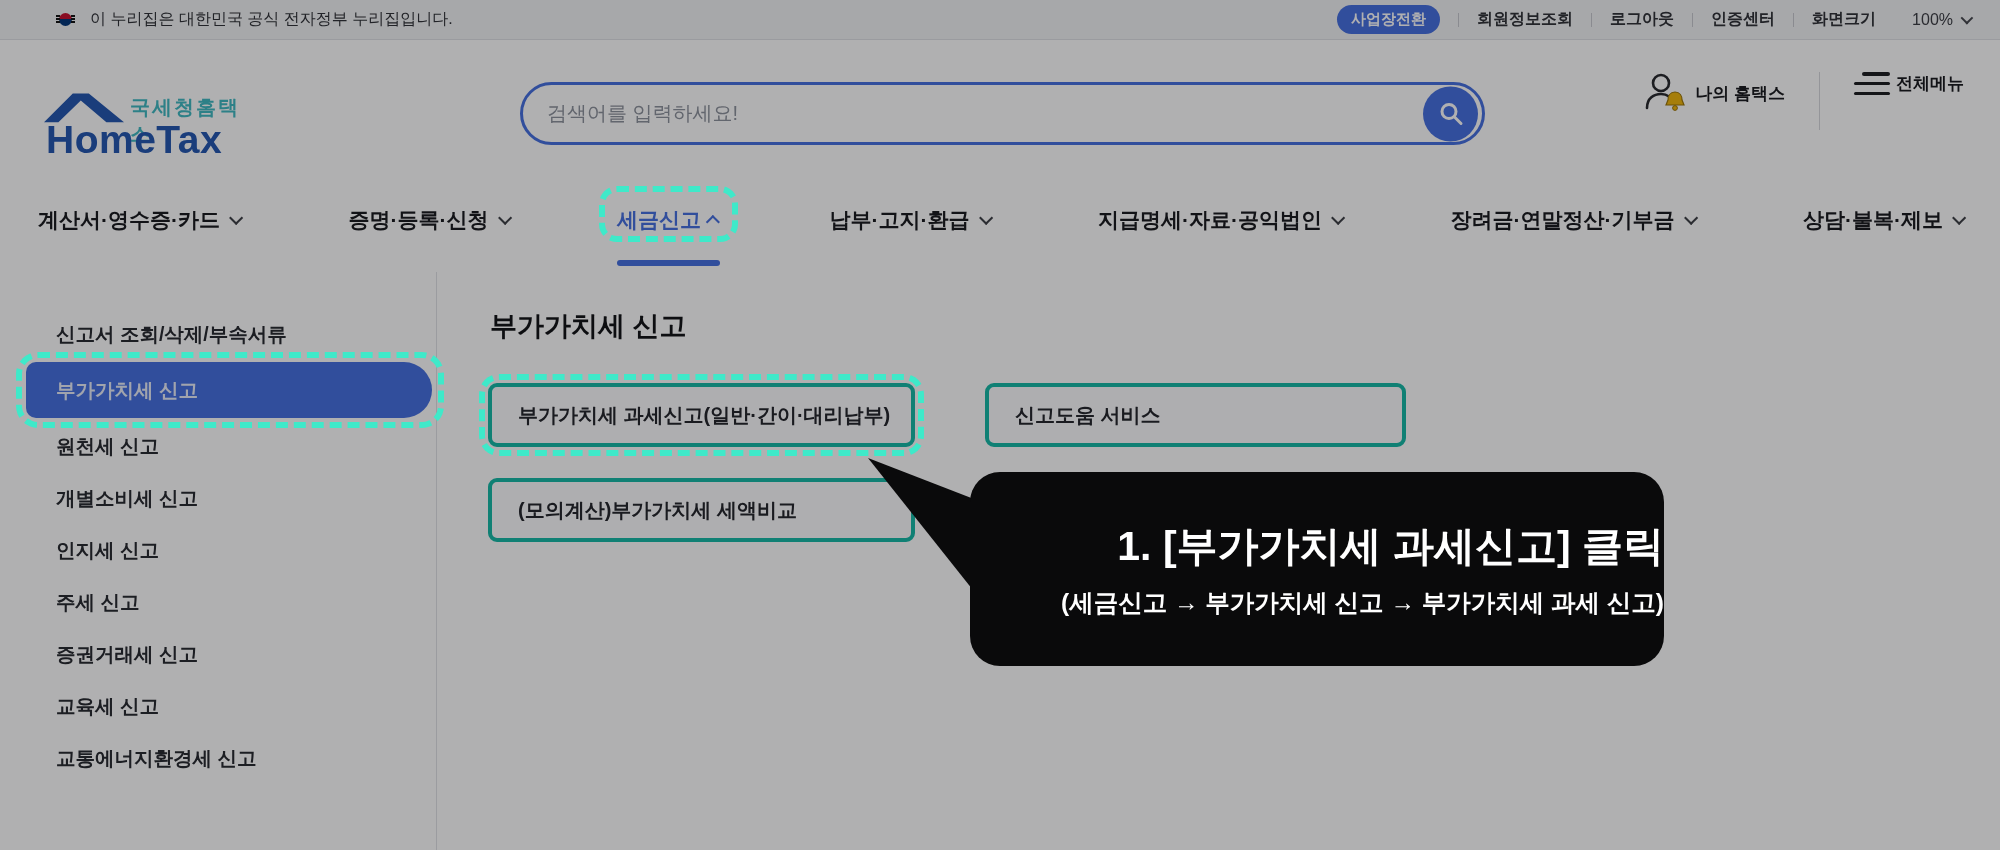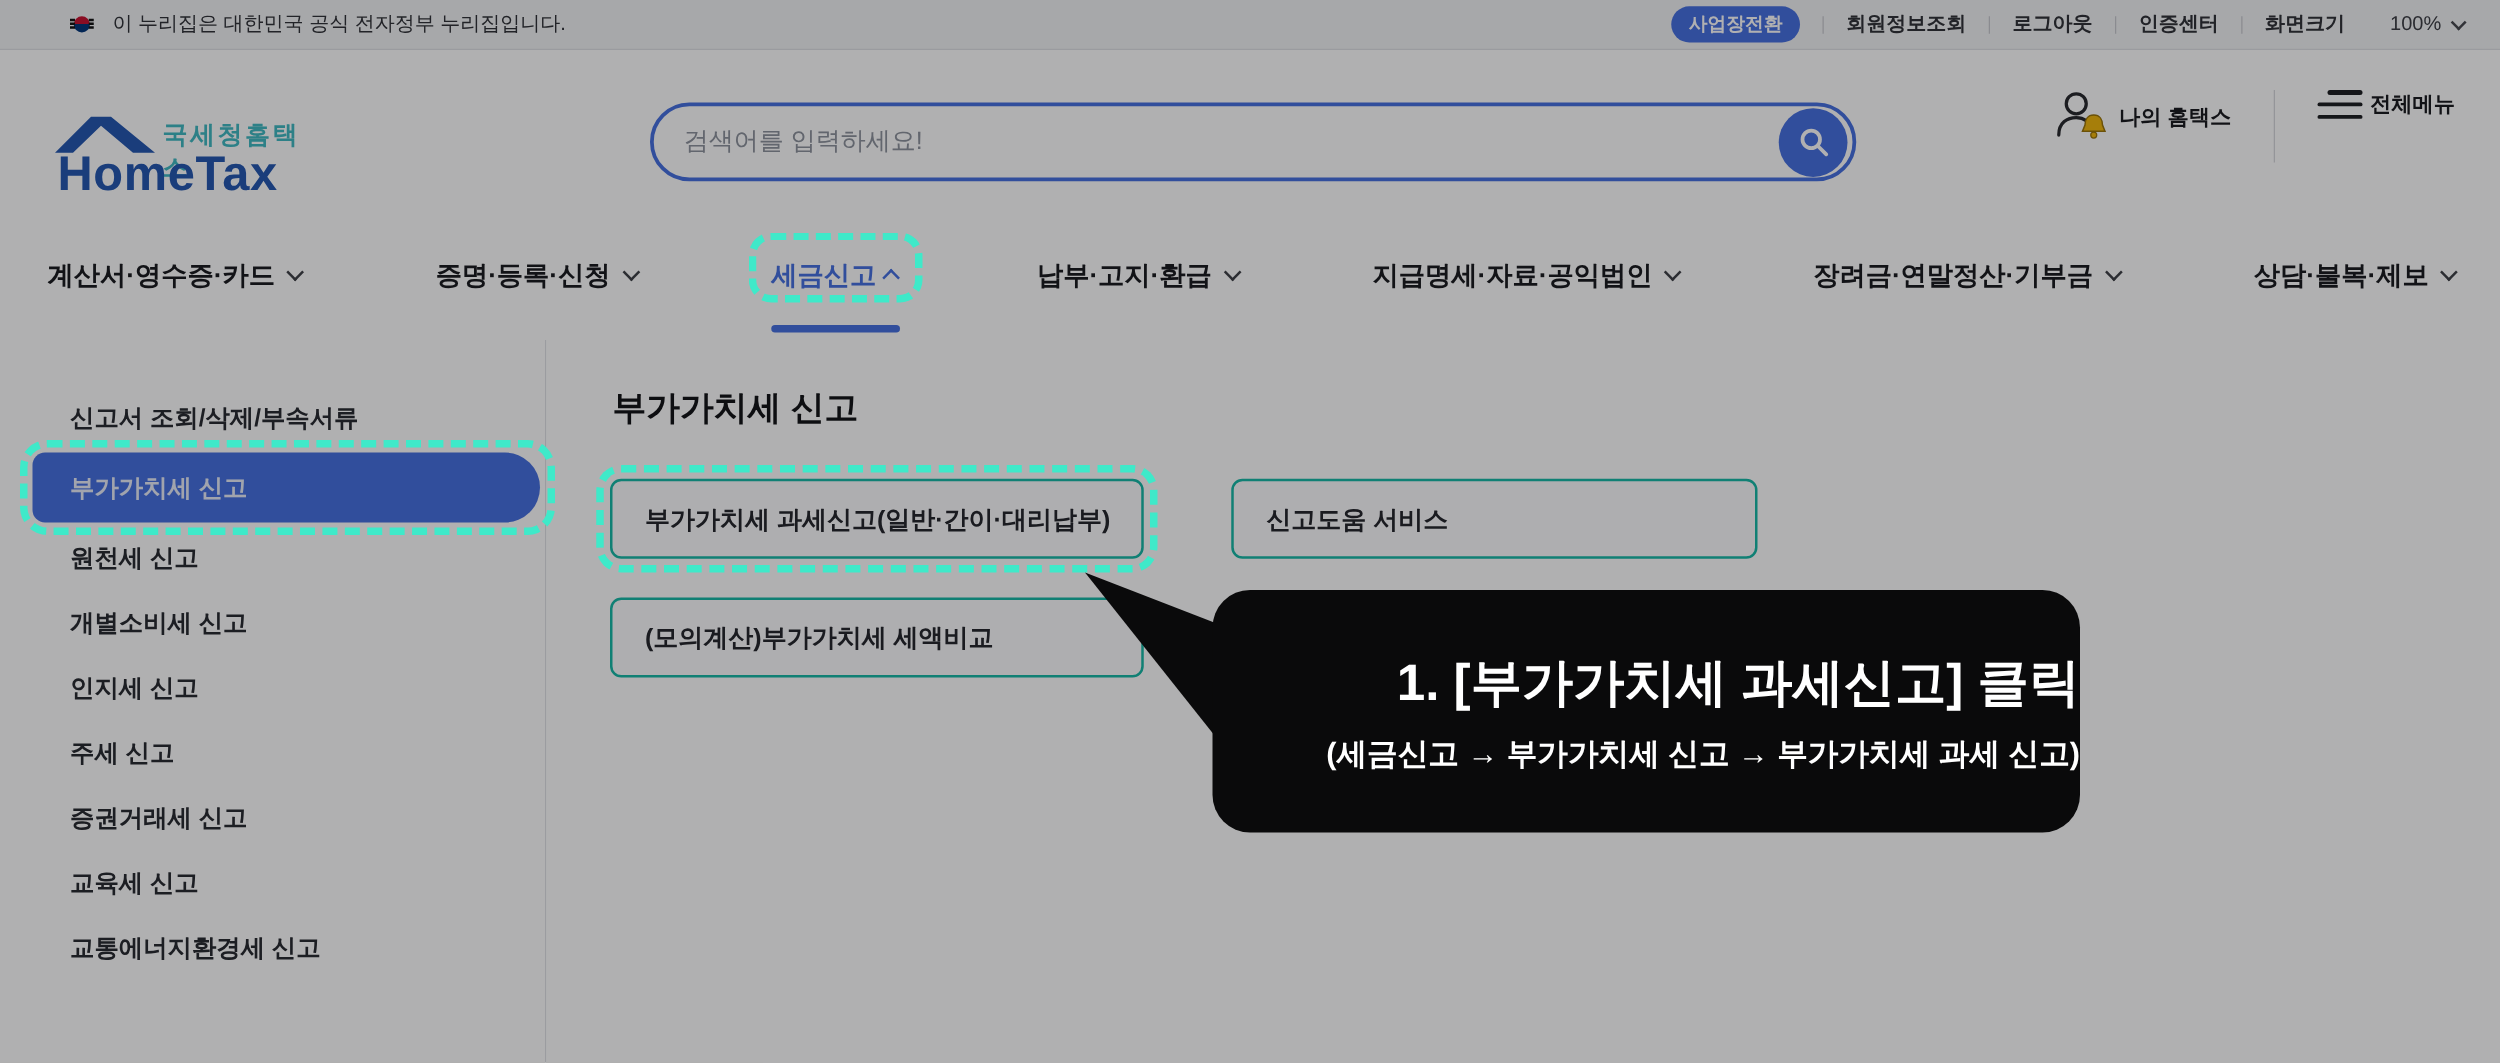--- a/index.html
+++ b/index.html
@@ -75,21 +75,21 @@
   
   .lnb{position:absolute;left:0;top:272px;width:437px;bottom:0;background:#fff;border-right:1px solid #e0e2e6;}
   .lnb ul{list-style:none;padding-top:36px;}
   .lnb li{height:52px;display:flex;align-items:center;padding-left:56px;font-size:19.5px;font-weight:600;
           color:#26282e;cursor:pointer;white-space:nowrap;}
   .lnb li.selected{position:relative;height:56px;margin:2px 4px 2px 26px;padding-left:30px;
           background:var(--accent-blue);color:#e9eef9;border-radius:10px 28px 28px 10px;}
 
   .main{position:absolute;left:437px;top:272px;right:0;bottom:0;background:#fff;}
   .page-title{position:absolute;left:53px;top:36px;font-size:27px;font-weight:800;color:#101114;}
-  .card{position:absolute;height:64px;background:#fdfdfe;border:2px solid #14b8a6;border-radius:9px;
+  .card{position:absolute;height:64px;background:#fdfdfe;border:4px solid #14b8a6;border-radius:9px;
         display:flex;align-items:center;padding:0 26px;font-size:20px;font-weight:600;color:#22242a;
         cursor:pointer;white-space:nowrap;}
   .card-1{left:51px;top:111px;width:427px;position:absolute;}
   .card-2{left:548px;top:111px;width:421px;}
   .card-3{left:1040px;top:111px;width:420px;justify-content:space-between;}
   .card-4{left:51px;top:206px;width:427px;}
   .card .dd-chev{width:10px;height:10px;border-right:2px solid #6b6e76;border-bottom:2px solid #6b6e76;
                  transform:rotate(45deg) translateY(-3px);}
 
   

